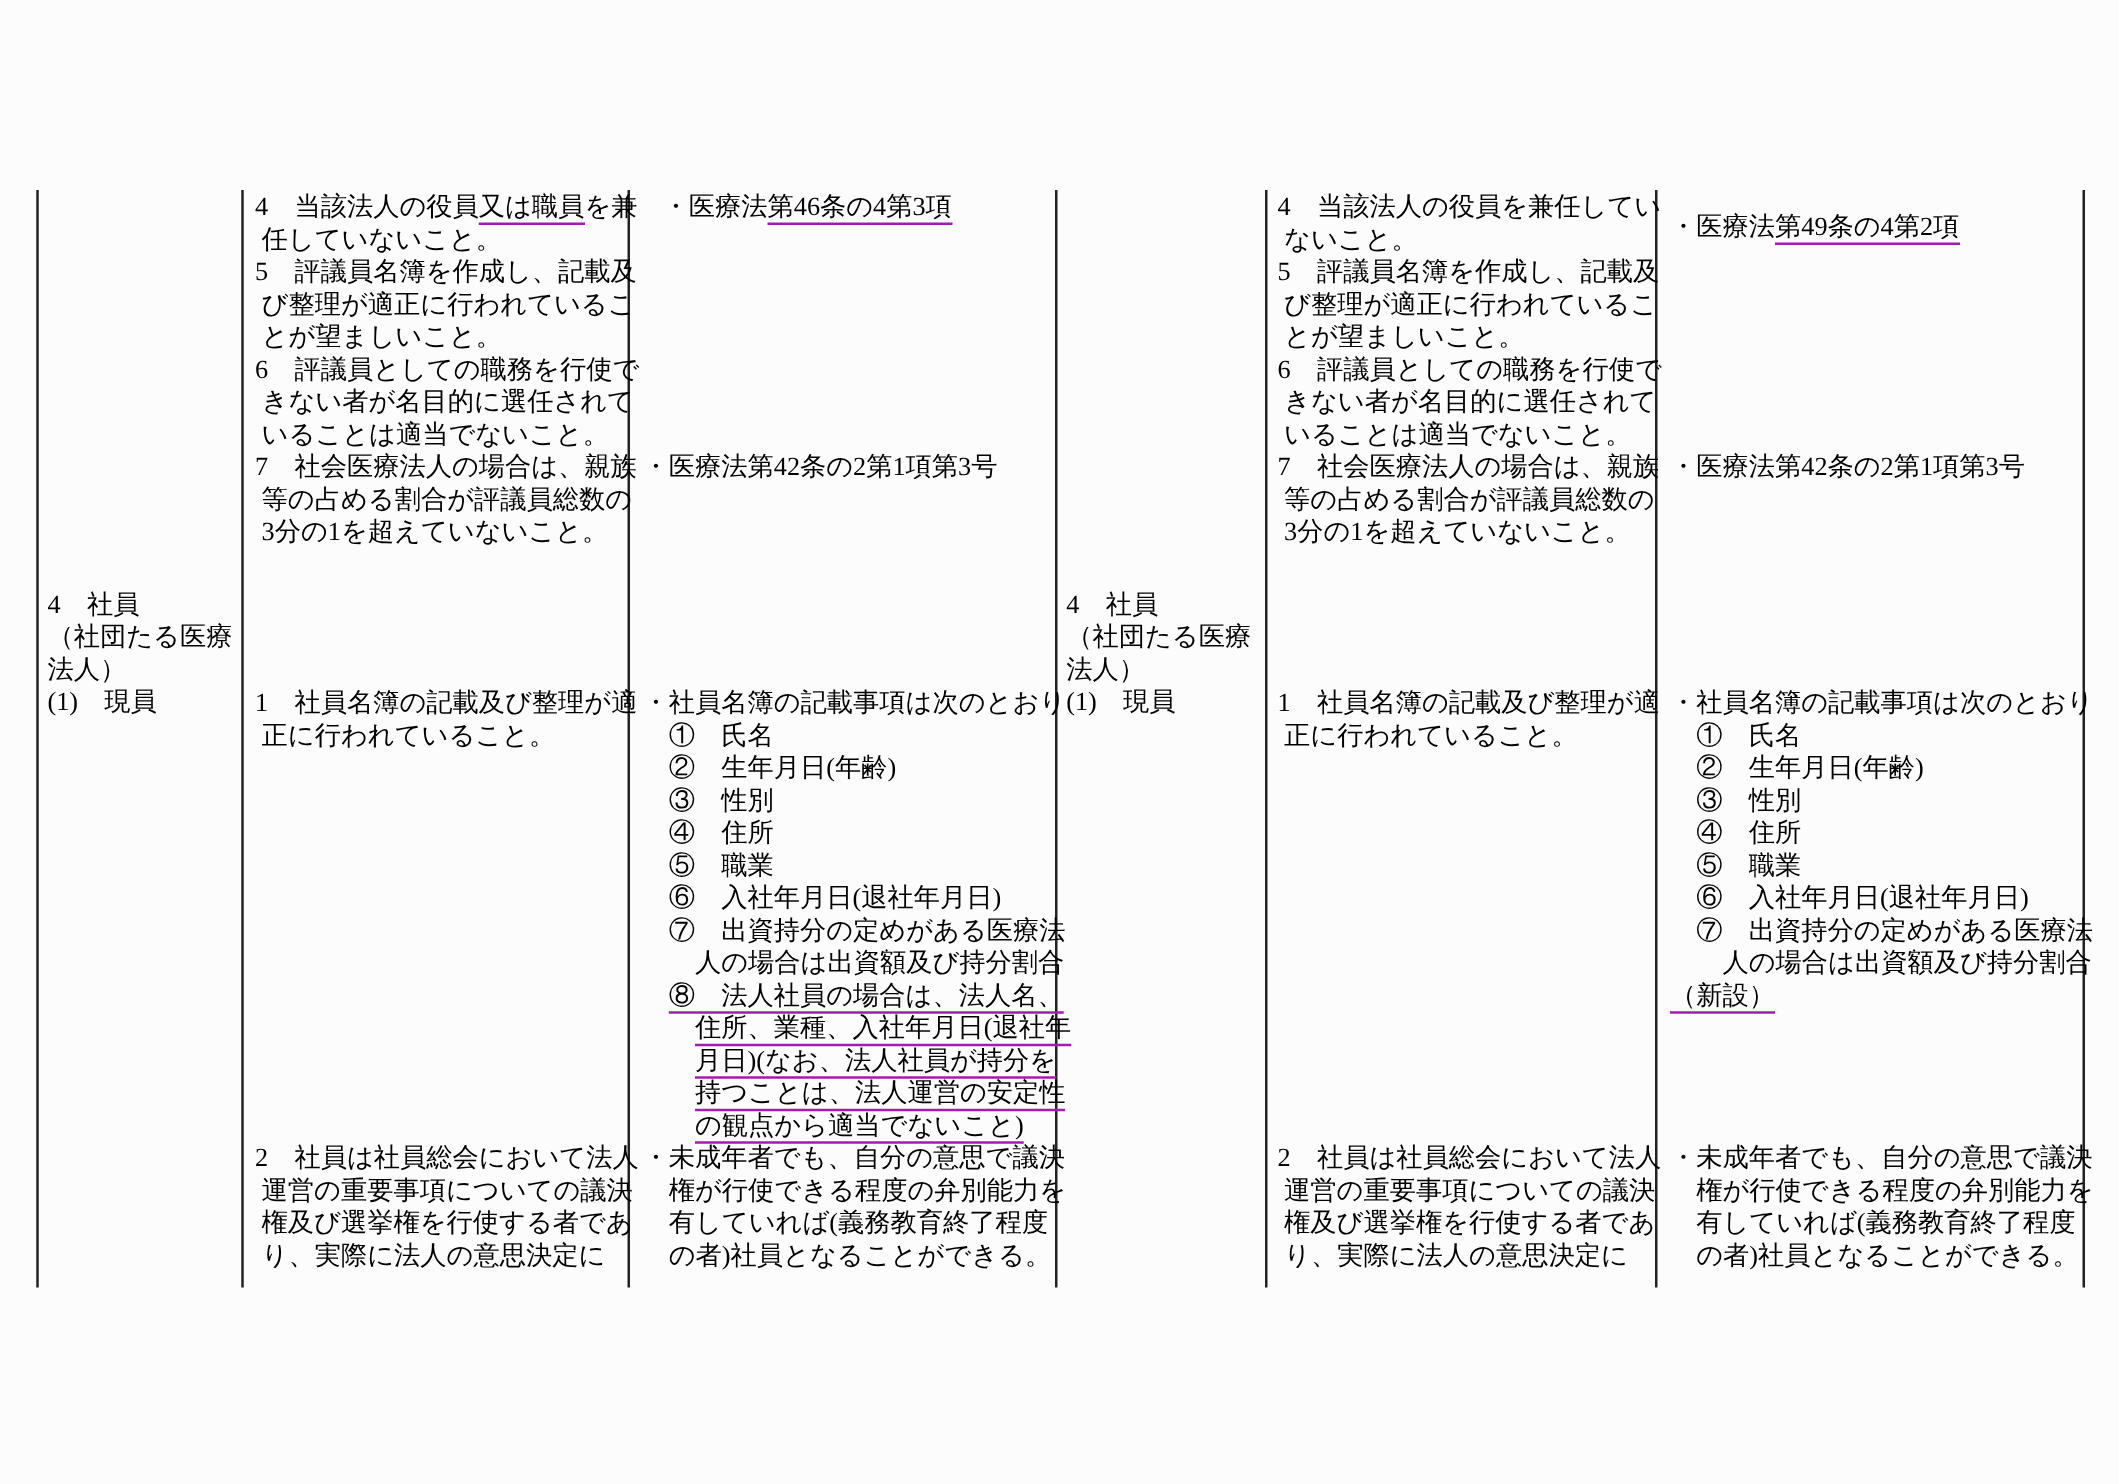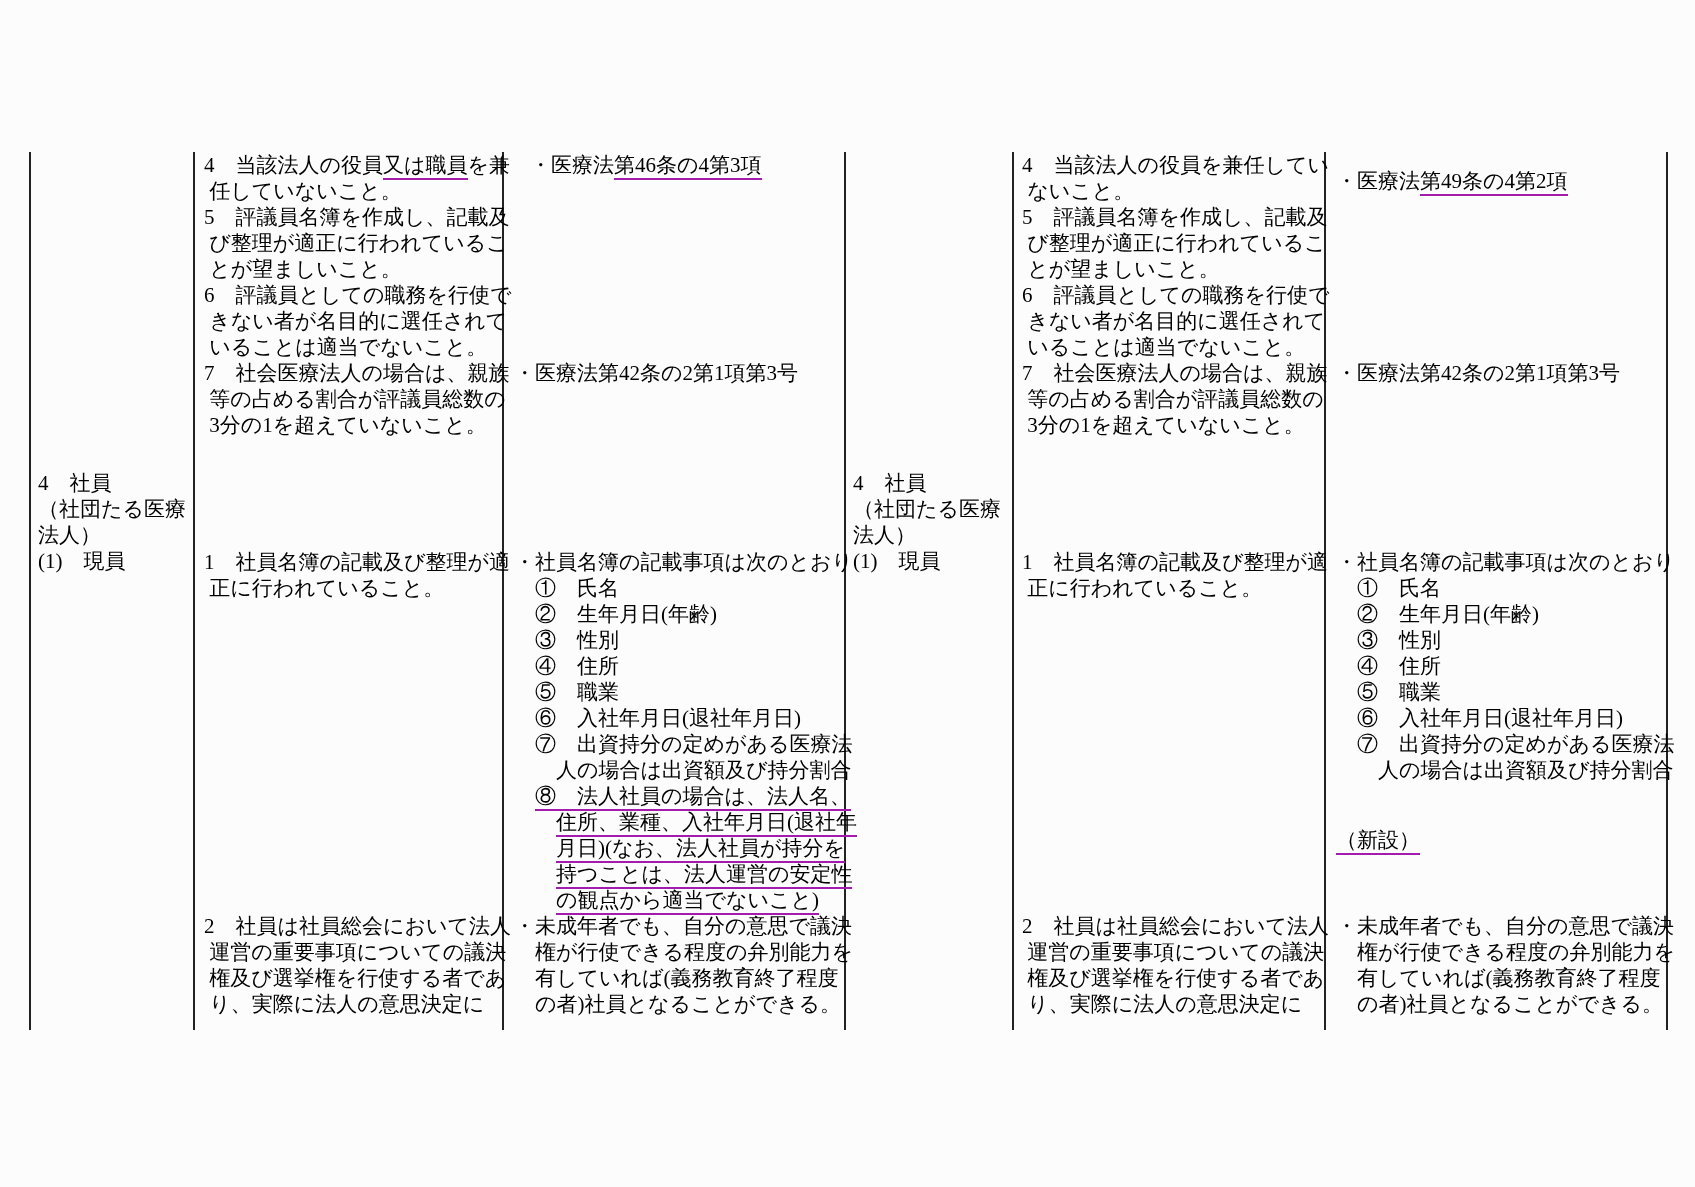--- a/index.html
+++ b/index.html
@@ -57,17 +57,17 @@
   <div class="block" style="left:514px; top:549px"><div class="tline"><span>・社員名簿の記載事項は次のとおり</span></div><div class="tline"><span>　①　氏名</span></div><div class="tline"><span>　②　生年月日(年齢)</span></div><div class="tline"><span>　③　性別</span></div><div class="tline"><span>　④　住所</span></div><div class="tline"><span>　⑤　職業</span></div><div class="tline"><span>　⑥　入社年月日(退社年月日)</span></div><div class="tline"><span>　⑦　出資持分の定めがある医療法</span></div><div class="tline"><span>　　人の場合は出資額及び持分割合</span></div><div class="tline"><span>　</span><span class="u">⑧　法人社員の場合は、法人名、</span></div><div class="tline"><span>　　</span><span class="u">住所、業種、入社年月日(退社年</span></div><div class="tline"><span>　　</span><span class="u">月日)(なお、法人社員が持分を</span></div><div class="tline"><span>　　</span><span class="u">持つことは、法人運営の安定性</span></div><div class="tline"><span>　　</span><span class="u">の観点から適当でないこと)</span></div></div>
   <div class="block" style="left:204px; top:913px"><div class="tline"><span>2　社員は社員総会において法人</span></div><div class="tline"><span> 運営の重要事項についての議決</span></div><div class="tline"><span> 権及び選挙権を行使する者であ</span></div><div class="tline"><span> り、実際に法人の意思決定に</span></div></div>
   <div class="block" style="left:514px; top:913px"><div class="tline"><span>・未成年者でも、自分の意思で議決</span></div><div class="tline"><span>　権が行使できる程度の弁別能力を</span></div><div class="tline"><span>　有していれば(義務教育終了程度</span></div><div class="tline"><span>　の者)社員となることができる。</span></div></div>
 
   <div class="block" style="left:853px;  top:470px"><div class="tline"><span>4　社員</span></div><div class="tline"><span>（社団たる医療</span></div><div class="tline"><span>法人）</span></div><div class="tline"><span>(1)　現員</span></div></div>
   <div class="block" style="left:1022px; top:152px"><div class="tline"><span>4　当該法人の役員を兼任してい</span></div><div class="tline"><span> ないこと。</span></div><div class="tline"><span>5　評議員名簿を作成し、記載及</span></div><div class="tline"><span> び整理が適正に行われているこ</span></div><div class="tline"><span> とが望ましいこと。</span></div><div class="tline"><span>6　評議員としての職務を行使で</span></div><div class="tline"><span> きない者が名目的に選任されて</span></div><div class="tline"><span> いることは適当でないこと。</span></div><div class="tline"><span>7　社会医療法人の場合は、親族</span></div><div class="tline"><span> 等の占める割合が評議員総数の</span></div><div class="tline"><span> 3分の1を超えていないこと。</span></div></div>
   <div class="block" style="left:1336px; top:168px"><div class="tline"><span>・医療法</span><span class="u">第49条の4第2項</span></div></div>
   <div class="block" style="left:1336px; top:360px"><div class="tline"><span>・医療法第42条の2第1項第3号</span></div></div>
   <div class="block" style="left:1022px; top:549px"><div class="tline"><span>1　社員名簿の記載及び整理が適</span></div><div class="tline"><span> 正に行われていること。</span></div></div>
   <div class="block" style="left:1336px; top:549px"><div class="tline"><span>・社員名簿の記載事項は次のとおり</span></div><div class="tline"><span>　①　氏名</span></div><div class="tline"><span>　②　生年月日(年齢)</span></div><div class="tline"><span>　③　性別</span></div><div class="tline"><span>　④　住所</span></div><div class="tline"><span>　⑤　職業</span></div><div class="tline"><span>　⑥　入社年月日(退社年月日)</span></div><div class="tline"><span>　⑦　出資持分の定めがある医療法</span></div><div class="tline"><span>　　人の場合は出資額及び持分割合</span></div></div>
-  <div class="block" style="left:1336px; top:827px"><div class="tline"><span class="u">（新設）</span></div></div>
+  <div class="block" style="left:1336px; top:783px"><div class="tline"><span class="u">（新設）</span></div></div>
   <div class="block" style="left:1022px; top:913px"><div class="tline"><span>2　社員は社員総会において法人</span></div><div class="tline"><span> 運営の重要事項についての議決</span></div><div class="tline"><span> 権及び選挙権を行使する者であ</span></div><div class="tline"><span> り、実際に法人の意思決定に</span></div></div>
   <div class="block" style="left:1336px; top:913px"><div class="tline"><span>・未成年者でも、自分の意思で議決</span></div><div class="tline"><span>　権が行使できる程度の弁別能力を</span></div><div class="tline"><span>　有していれば(義務教育終了程度</span></div><div class="tline"><span>　の者)社員となることができる。</span></div></div>
 
 </div>
 
 </body></html>

